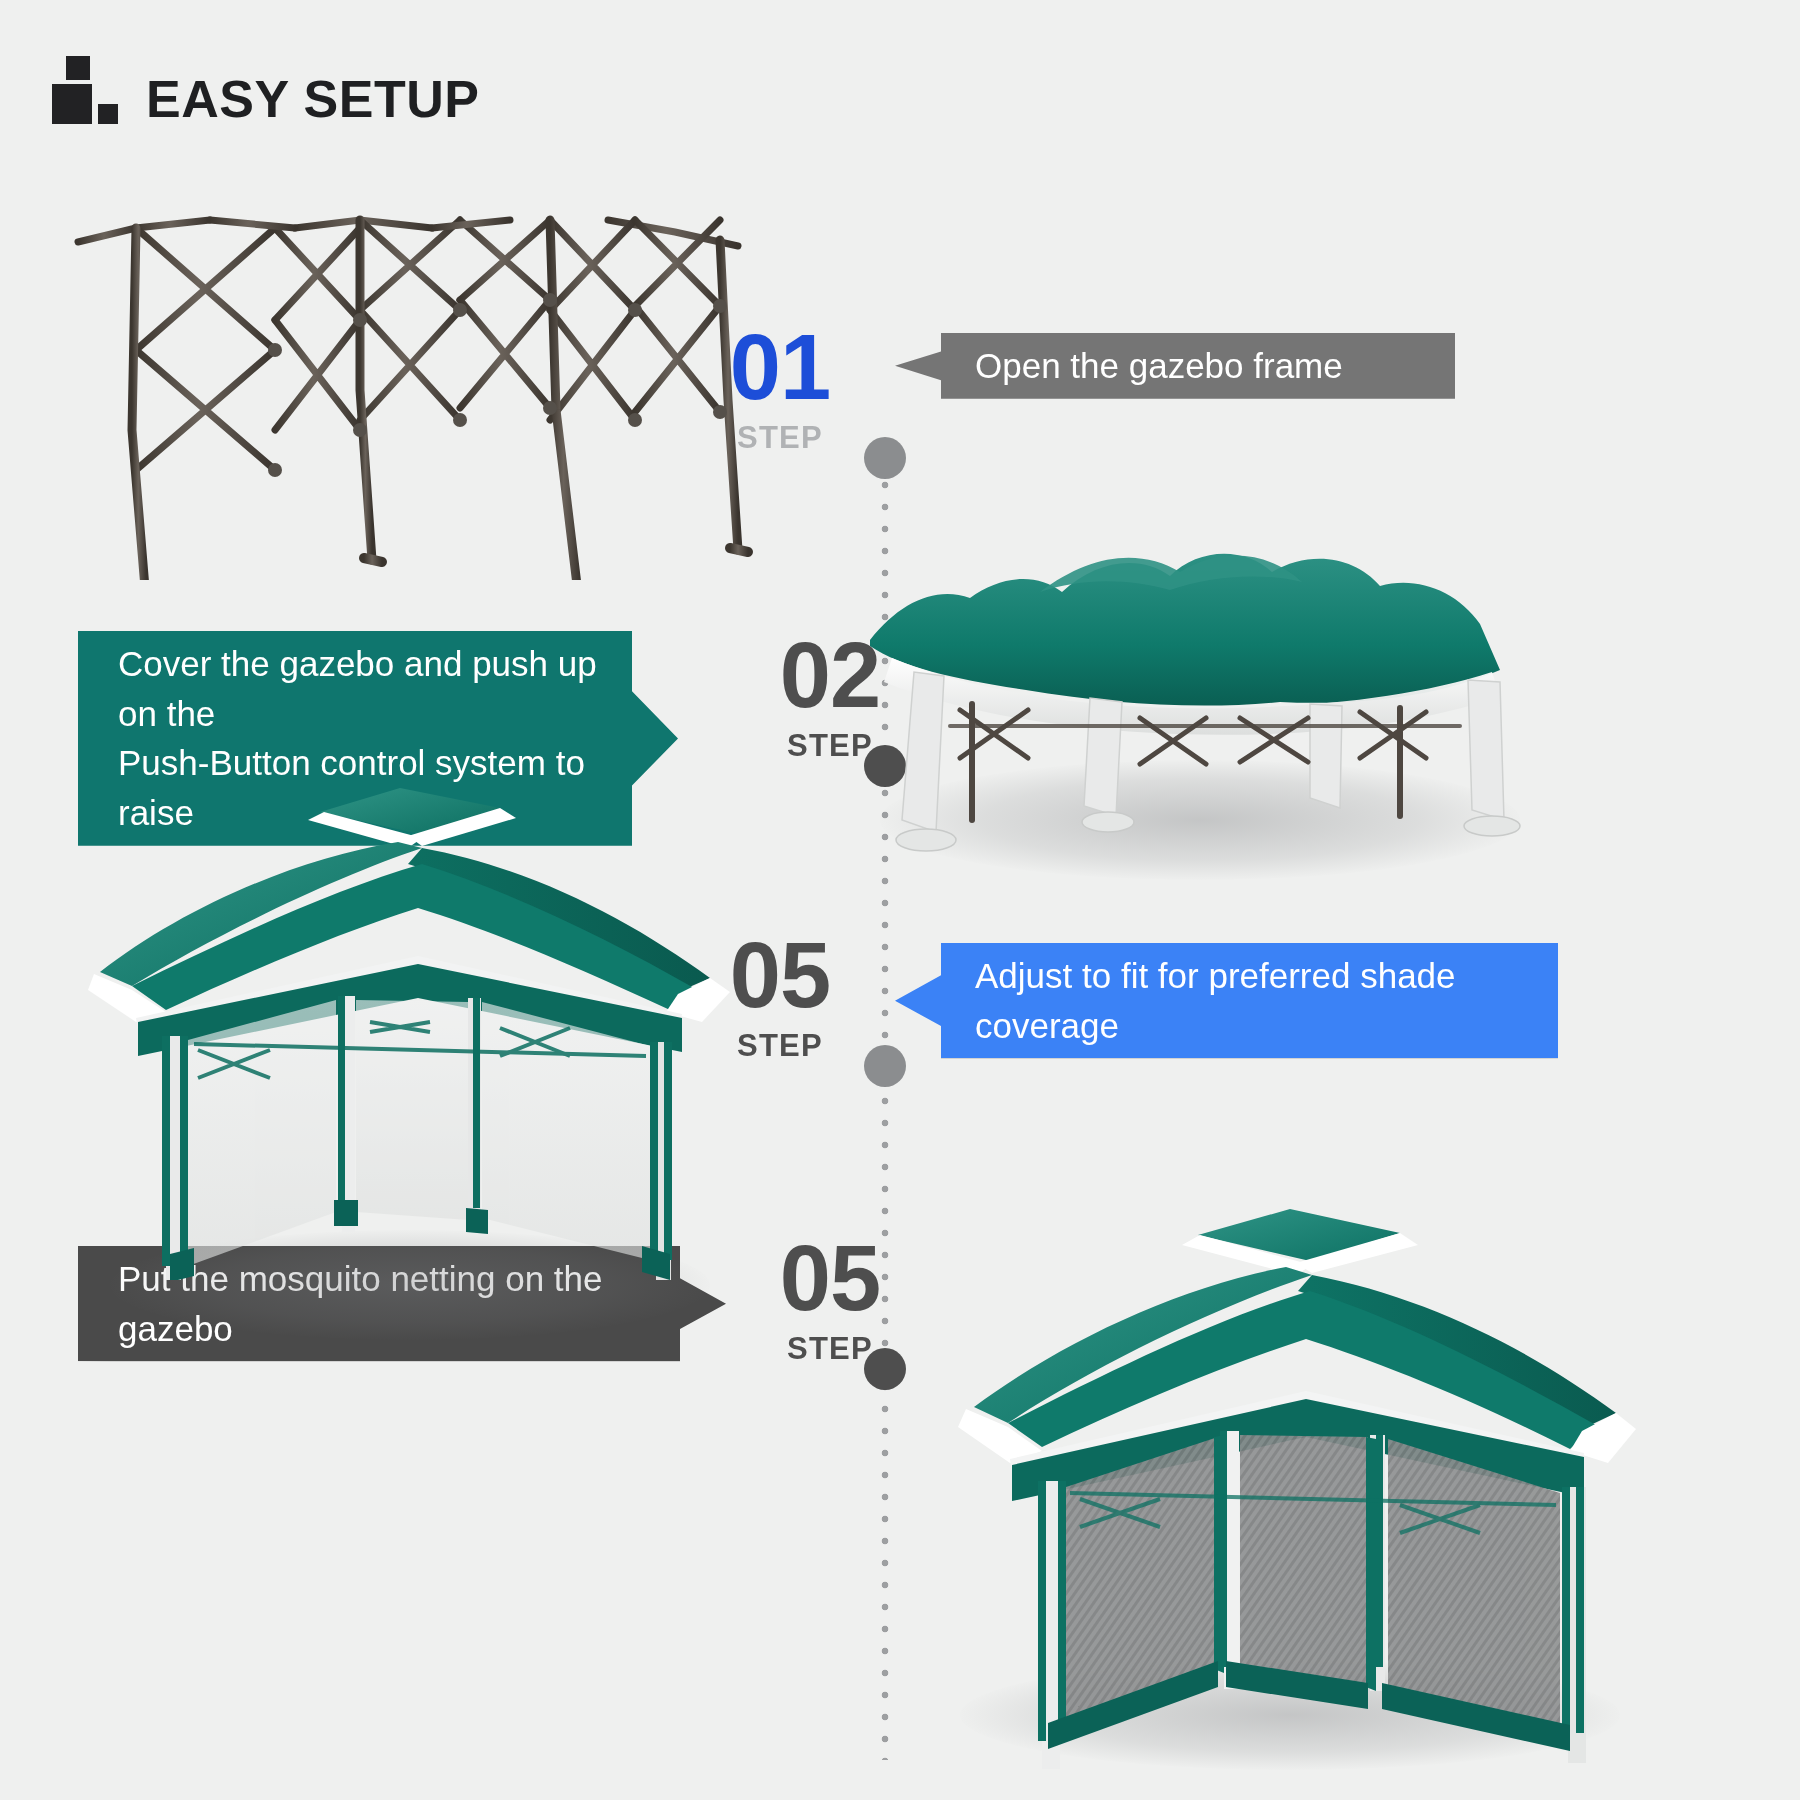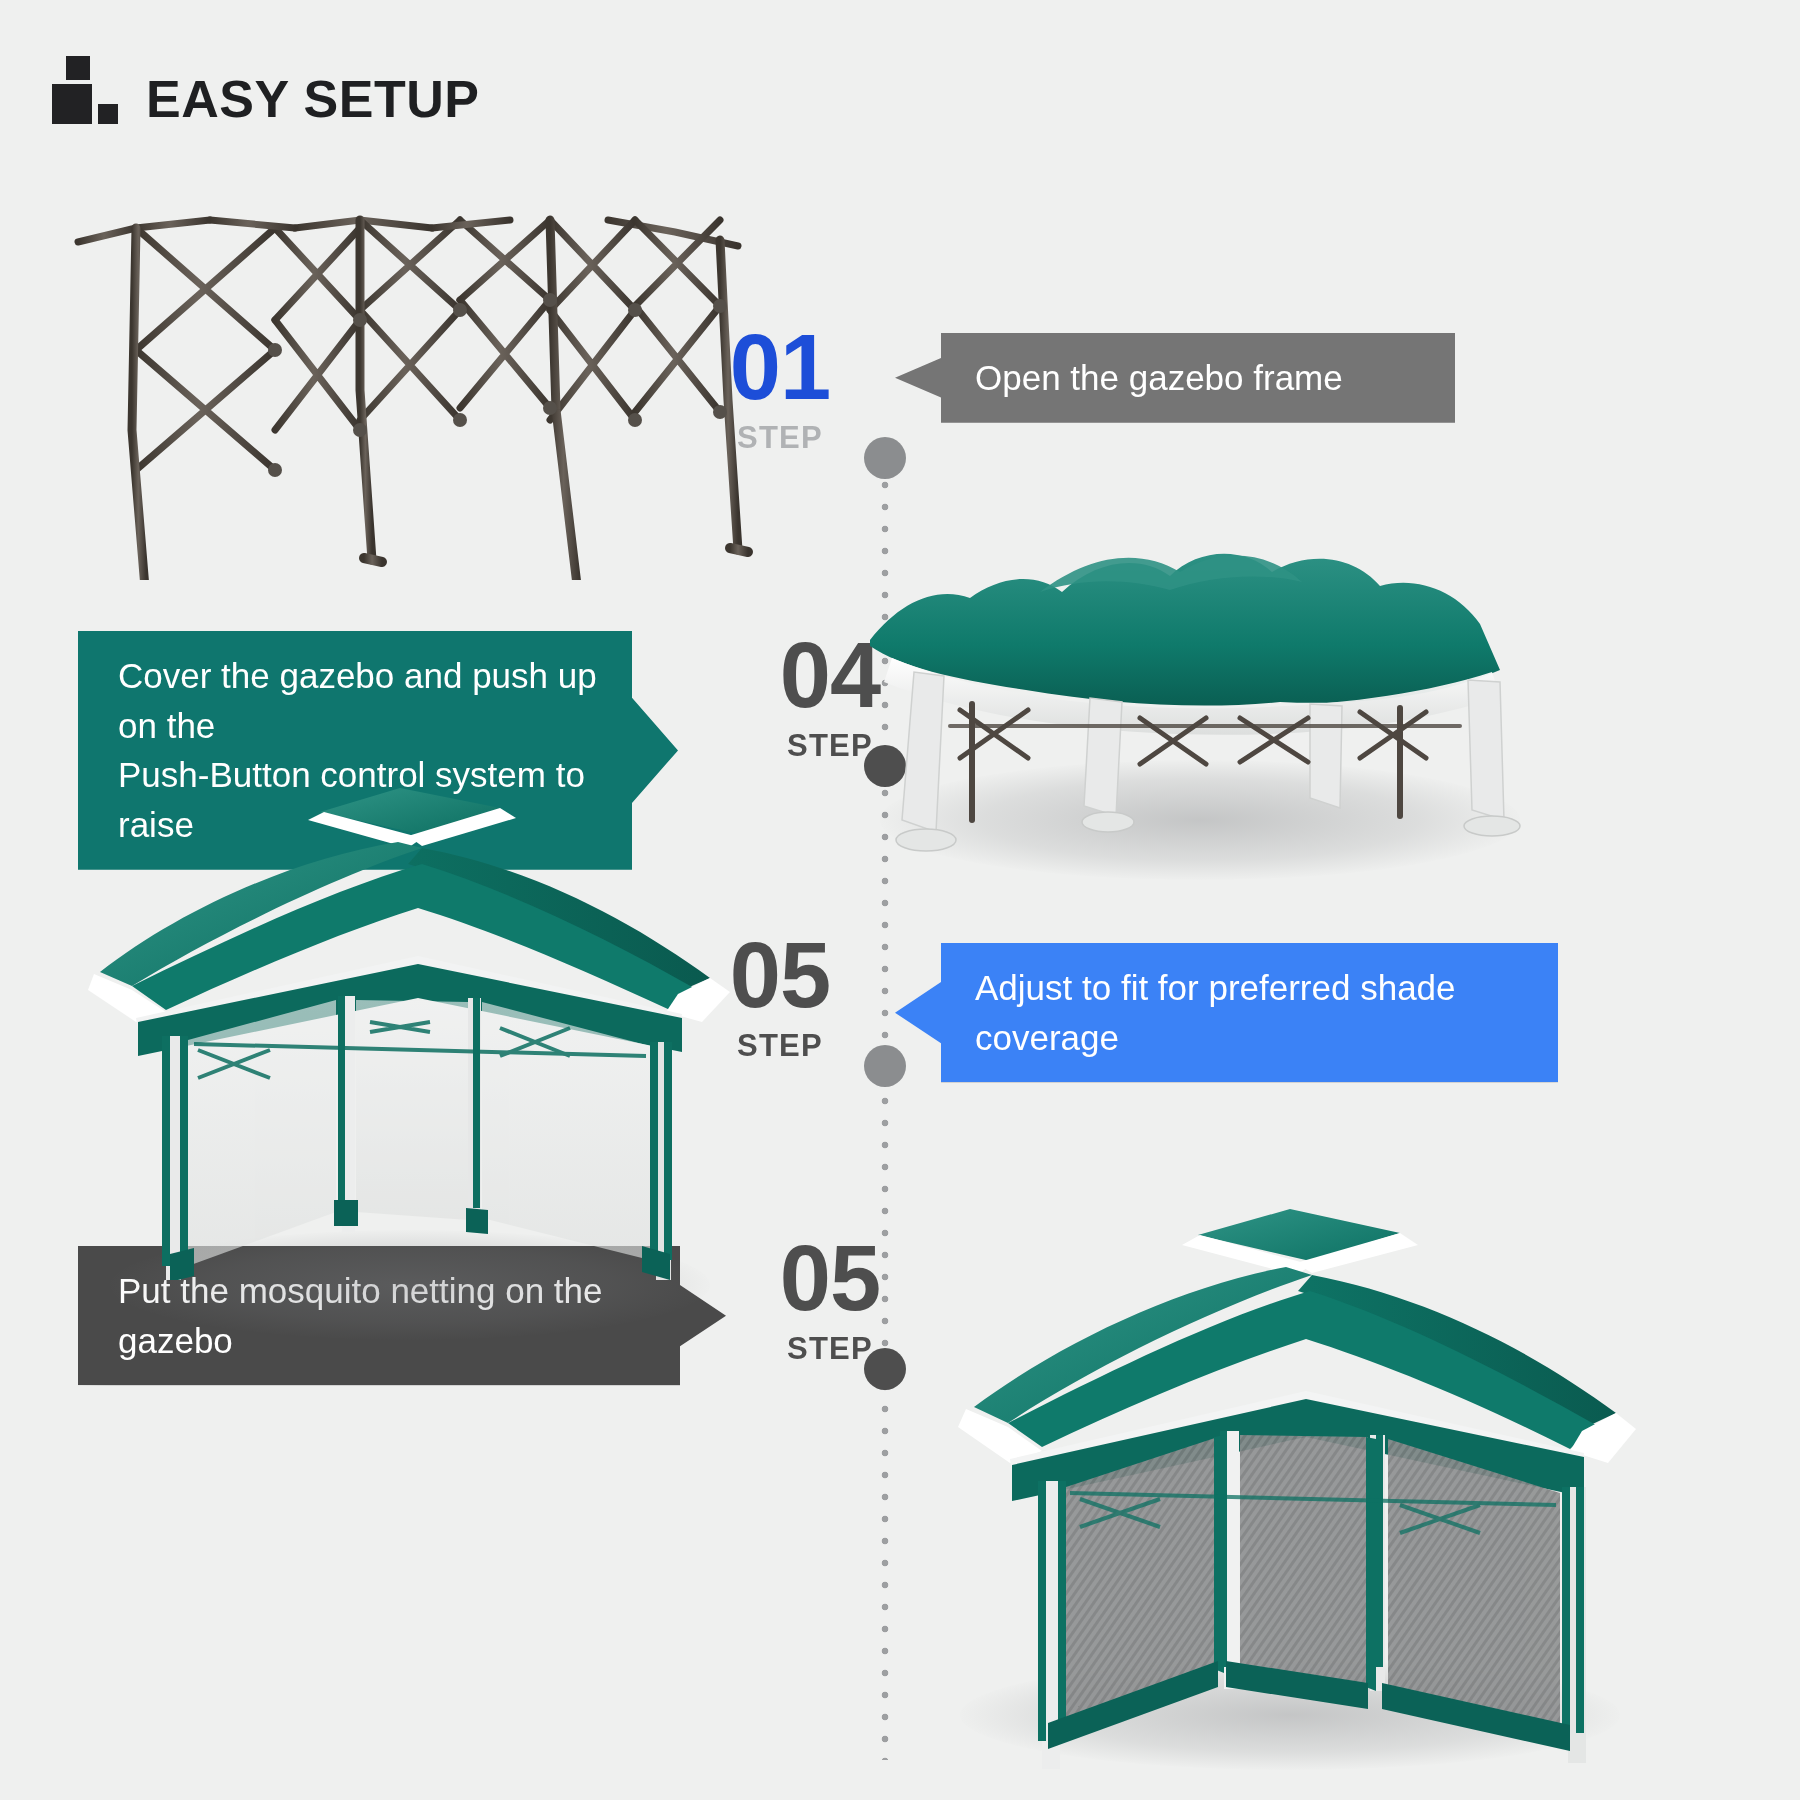--- a/index.html
+++ b/index.html
@@ -52,21 +52,21 @@
     font-size:31px; font-weight:bold; letter-spacing:1.2px;
     display:block; margin-top:10px;
   }
 
   
   .banner{
     position:absolute;
     display:flex; align-items:center;
     color:#ffffff;
     font-size:35px; line-height:1.42;
-    padding:20px 40px;
+    padding:8px 40px;
     filter:drop-shadow(10px 14px 16px rgba(0,0,0,0.30));
   }
   .banner.point-left{
     
     clip-path:polygon(46px 0, 100% 0, 100% 100%, 46px 100%, 46px 72%, 0 50%, 46px 28%);
     padding-left:80px;
   }
   .banner.point-right{
     
     clip-path:polygon(0 0, calc(100% - 46px) 0, calc(100% - 46px) 28%, 100% 50%, calc(100% - 46px) 72%, calc(100% - 46px) 100%, 0 100%);
@@ -101,21 +101,21 @@
 <div class="spine-dot" style="top: 437px; background: rgb(139, 141, 143);"></div>
 <div class="spine-dot" style="top: 745px; background: rgb(78, 78, 78);"></div>
 <div class="spine-dot" style="top: 1045px; background: rgb(139, 141, 143);"></div>
 <div class="spine-dot" style="top: 1348px; background: rgb(78, 78, 78);"></div>
 
 <div class="stepnum" style="left:690px; top:325px;">
   <span class="num" style="color: #1d4ed8;">01</span>
   <span class="word" style="color: rgb(176, 178, 180);">STEP</span>
 </div>
 <div class="stepnum" style="left:740px; top:633px;">
-  <span class="num" style="color: rgb(78, 78, 78);">04</span>
+  <span class="num" style="color: rgb(78, 78, 78);">02</span>
   <span class="word" style="color: rgb(78, 78, 78);">STEP</span>
 </div>
 <div class="stepnum" style="left:690px; top:933px;">
   <span class="num" style="color: rgb(78, 78, 78);">05</span>
   <span class="word" style="color: rgb(78, 78, 78);">STEP</span>
 </div>
 <div class="stepnum" style="left:740px; top:1236px;">
   <span class="num" style="color: rgb(78, 78, 78);">05</span>
   <span class="word" style="color: rgb(78, 78, 78);">STEP</span>
 </div>

